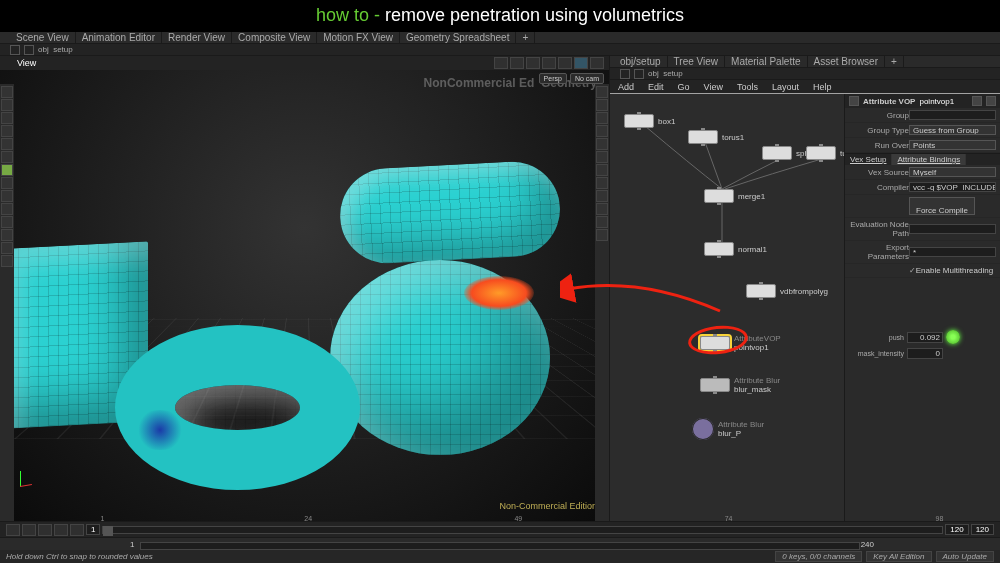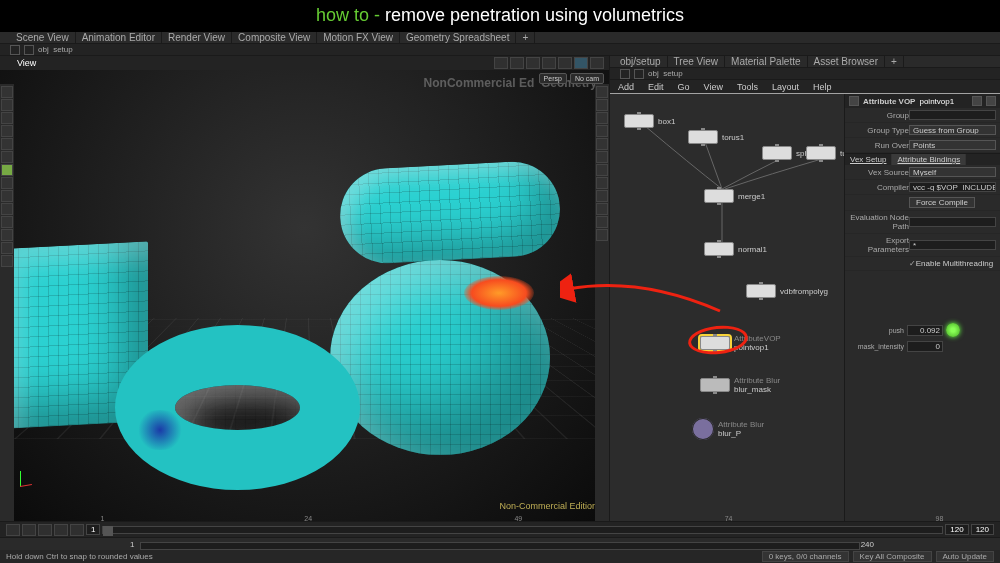--- a/index.html
+++ b/index.html
@@ -59,35 +59,35 @@
 svg.wires { position:absolute; inset:0; pointer-events:none; }
 svg.wires path { stroke:#666; stroke-width:1; fill:none; }
 .redmark { position:absolute; left:78px; top:232px; width:60px; height:28px; border:3px solid #e21; border-radius:50%; transform:rotate(-6deg); pointer-events:none; }
 .parmpanel { width:155px; background:#2a2a2a; display:flex; flex-direction:column; font-size:8px; }
 .parmhdr { height:14px; background:#232323; display:flex; align-items:center; padding:0 4px; gap:4px; }
 .parmhdr .ico { width:10px; height:10px; background:#444; border:1px solid #555; }
 .parmrow { display:flex; align-items:center; padding:2px 4px; border-bottom:1px solid #262626; }
 .parmrow .lbl { width:60px; color:#aaa; text-align:right; }
 .parmrow .val { flex:1; height:10px; background:#1d1d1d; border:1px solid #444; color:#ccc; padding:0 3px; line-height:10px; overflow:hidden; white-space:nowrap; }
 .parmrow .drop { background:#333; border:1px solid #555; }
-.parmrow .btn2 { padding:0 6px; background:#333; border:1px solid #555; height:11px; line-height:10px; }
+.parmrow .btn2 { padding:8px 6px; background:#333; border:1px solid #555; height:11px; line-height:10px; }
 .subtabs { display:flex; height:12px; background:#232323; border-top:1px solid #1a1a1a;text-decoration:underline; }
 .subtabs span { padding:0 5px; border-right:1px solid #333; color:#ccc; line-height:12px; }
 .subtabs span.act { background:#3a3a3a; }
 .pushrow { position:relative; display:flex; align-items:center; padding:2px 4px; gap:3px; }
 .pushrow .lbl { width:55px; color:#aaa; text-align:right; font-size:7px; }
 .pushrow .num { width:36px; height:11px; background:#1d1d1d; border:1px solid #444; color:#ccc; padding:0 2px; line-height:10px;text-align:right; }
 .knob { width:14px; height:14px; border-radius:50%; background:radial-gradient(circle,#8f5 20%,#4a2 100%); box-shadow:0 0 5px #6f4; }
 .bottombar { height:42px; background:#232323; border-top:1px solid #1a1a1a; display:flex; flex-direction:column; }
 .playrow { height:16px; display:flex; align-items:center; gap:2px; padding:0 6px; border-bottom:1px solid #1a1a1a; }
 .playrow .pbtn { width:14px; height:12px; background:#2f2f2f; border:1px solid #444; }
 .playrow .fnum { background:#1d1d1d; border:1px solid #444; padding:0 4px; font-size:8px; color:#fff; height:11px; line-height:10px; }
 .timeline { flex:1; position:relative; background:#2a2a2a; }
 .timeline .track { position:absolute; left:140px; right:140px; top:4px; height:8px; background:#1d1d1d; border:1px solid #444; }
-.status { height:13px; background:#262626; display:flex; align-items:center; padding:0 6px; font-size:8px; color:#aaa; justify-content:space-between; }
+.status { height:13px; background:#262626; display:flex; align-items:center; padding:0 6px; font-size:8px; color:#aaa; justify-content:space-between;font-style:italic; }
 .status .rbtns { display:flex; gap:4px; }
 .status .rbtns span { padding:0 6px; background:#333; border:1px solid #444; }
 .arrow { position:absolute; pointer-events:none; z-index:5; }
 </style>
 </head>
 <body>
 
 <div class="title">
   <span class="green">how to - </span><span>remove penetration using volumetrics</span>
 </div>
@@ -358,18 +358,18 @@
     </div>
     <div class="timeline">
       <span style="position:absolute; left:130px; top:2px; font-size:8px; color:#ccc;">1</span>
       <div class="track"></div>
       <span style="position:absolute; right:126px; top:2px; font-size:8px; color:#ccc;">240</span>
     </div>
     <div class="status">
       <span>Hold down Ctrl to snap to rounded values</span>
       <div class="rbtns">
         <span>0 keys, 0/0 channels</span>
-        <span>Key All Composite</span>
+        <span>Key All Edition</span>
         <span>Auto Update</span>
       </div>
     </div>
   </div>
 </div>
 
 </body></html>

